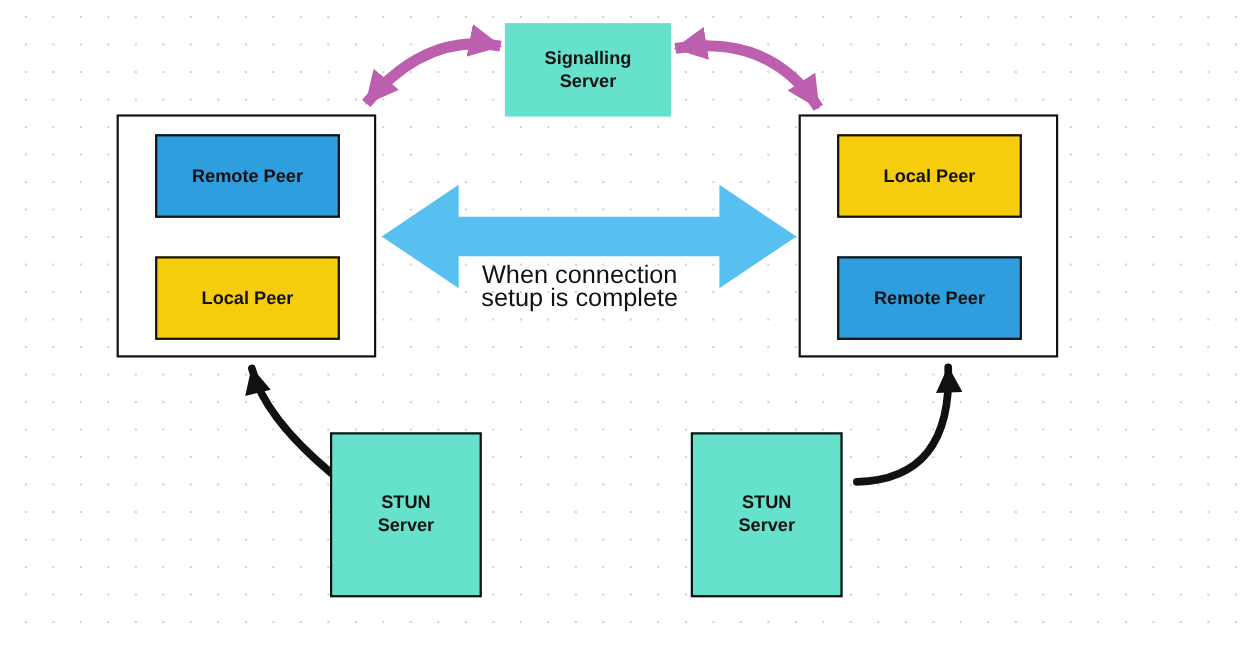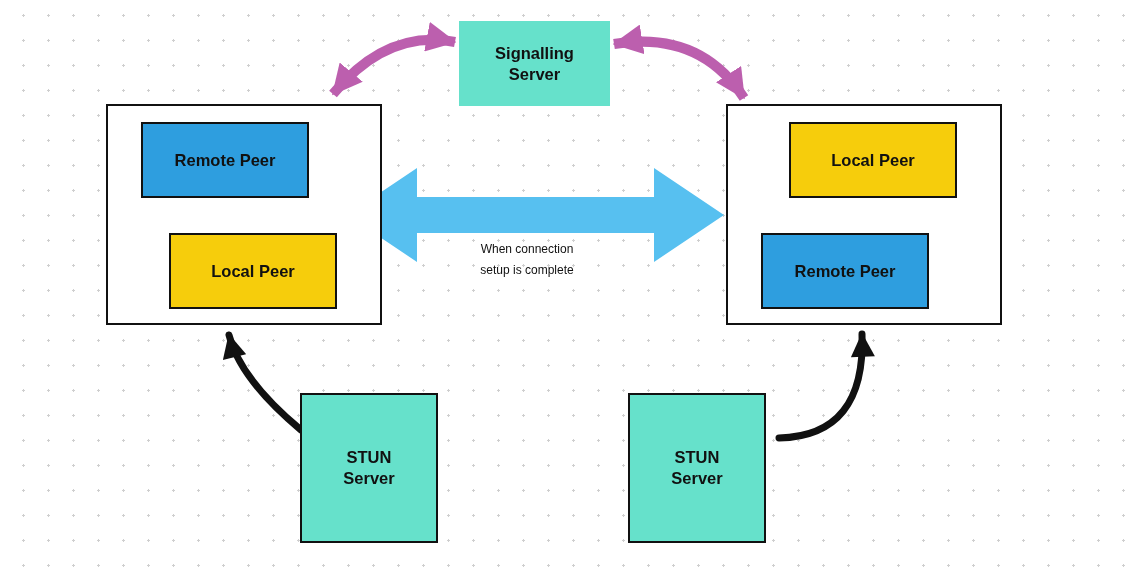--- a/index.html
+++ b/index.html
@@ -31,35 +31,35 @@
   .bk-head{fill:var(--ink);}
 
   .node{position:absolute;display:flex;align-items:center;justify-content:center;
         color:var(--ink);font-weight:700;font-size:16.5px;line-height:21px;
         text-align:center;white-space:pre-line;box-sizing:border-box;}
   .signalling{left:459px;top:21px;width:151px;height:85px;background:var(--teal);}
   .stun{background:var(--teal);border:2px solid var(--ink);width:138px;height:150px;}
   .stun-left{left:300px;top:393px;}
   .stun-right{left:628px;top:393px;}
 
-  .peer-group{position:absolute;width:276px;height:221px;background:#fff;
+  .peer-group{position:absolute;width:236px;height:221px;background:#fff;
               border:2px solid var(--ink);box-sizing:border-box;}
   .group-left{left:106px;top:104px;}
   .group-right{left:726px;top:104px;}
   .peer{position:absolute;left:33px;width:168px;height:76px;
         display:flex;align-items:center;justify-content:center;
         font-weight:700;font-size:16.5px;color:var(--ink);
         border:2px solid var(--ink);box-sizing:border-box;}
   .peer-top{top:16px;}
   .peer-bottom{top:127px;}
   .peer-blue{background:var(--peer-blue);}
-  .peer-yellow{background:var(--peer-yellow);margin-left:28px;}
+  .peer-yellow{background:var(--peer-yellow);}
 
   .note{position:absolute;left:427px;top:239px;width:200px;
-        text-align:center;font-size:12px;line-height:21px;color:var(--ink);
+        text-align:center;font-size:23px;line-height:21px;color:var(--ink);
         font-weight:400;white-space:pre-line;}
 </style>
 </head>
 <body>
 
 <div class="canvas">
 
   <svg class="arrows" viewBox="0 0 1137 587" xmlns="http://www.w3.org/2000/svg" aria-hidden="true">
     <defs>
       <marker id="mg" markerUnits="userSpaceOnUse" markerWidth="30" markerHeight="30" viewBox="0 0 10 10" refX="9.5" refY="5" orient="auto-start-reverse">

